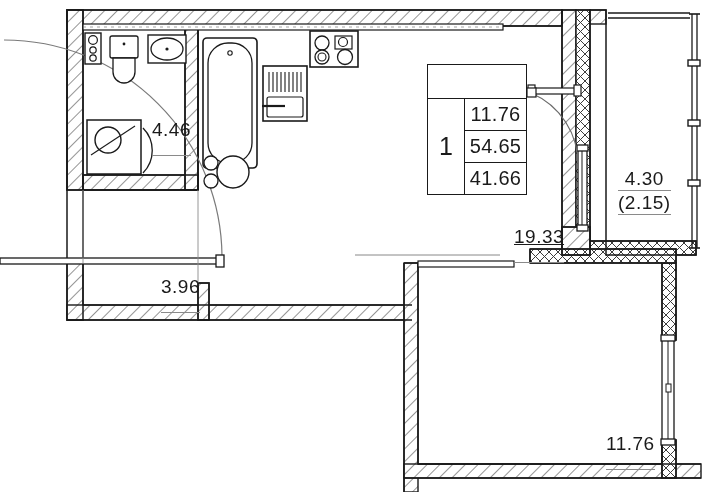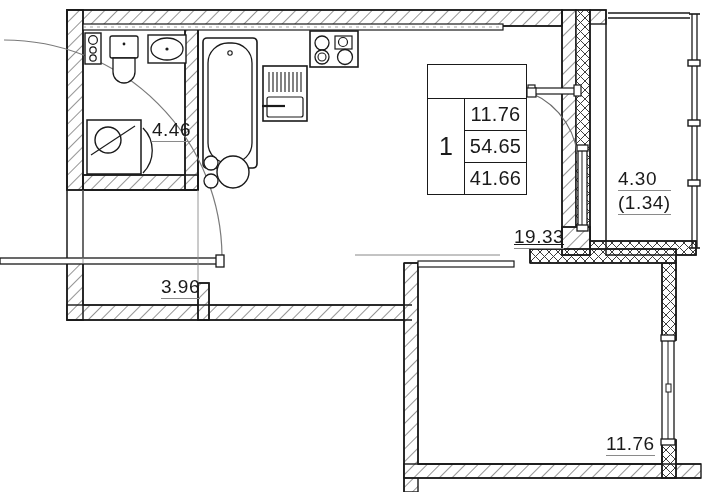--- a/index.html
+++ b/index.html
@@ -26,26 +26,26 @@
     display: block;
   }
   .area-label {
     position: absolute;
     color: #1a1a1a;
     font-family: "Liberation Sans", sans-serif;
     font-size: 19px;
     letter-spacing: 0.5px;
     white-space: nowrap;
     border-bottom: 1.4px solid #8a8a8a;
-    padding-bottom: 1px;
+    padding-bottom: 15px;
     line-height: 1.05;
   }
   .area-label.stacked {
     border-bottom: none;
-    text-align: left;
+    text-align: center;
   }
   .area-label.stacked .ln {
     display: block;
     border-bottom: 1.4px solid #8a8a8a;
     padding-bottom: 1px;
   }
   .area-label.stacked .ln.first {
     margin-bottom: 2px;
   }
   #info-table {
@@ -336,16 +336,16 @@
   <div class="area-label" style="left:152px; top:120px;">4.46</div>
 
   <div class="area-label" style="left:161px; top:277px;">3.96</div>
 
   <div class="area-label" style="left:514px; top:227px;text-decoration:underline;">19.33</div>
 
   <div class="area-label" style="left:606px; top:434px;">11.76</div>
 
   <div class="area-label stacked" style="left:618px; top:169px;">
     <span class="ln first">4.30</span>
-    <span class="ln">(1.34)</span>
+    <span class="ln">(2.15)</span>
   </div>
 
 </div>
 
 </body></html>

